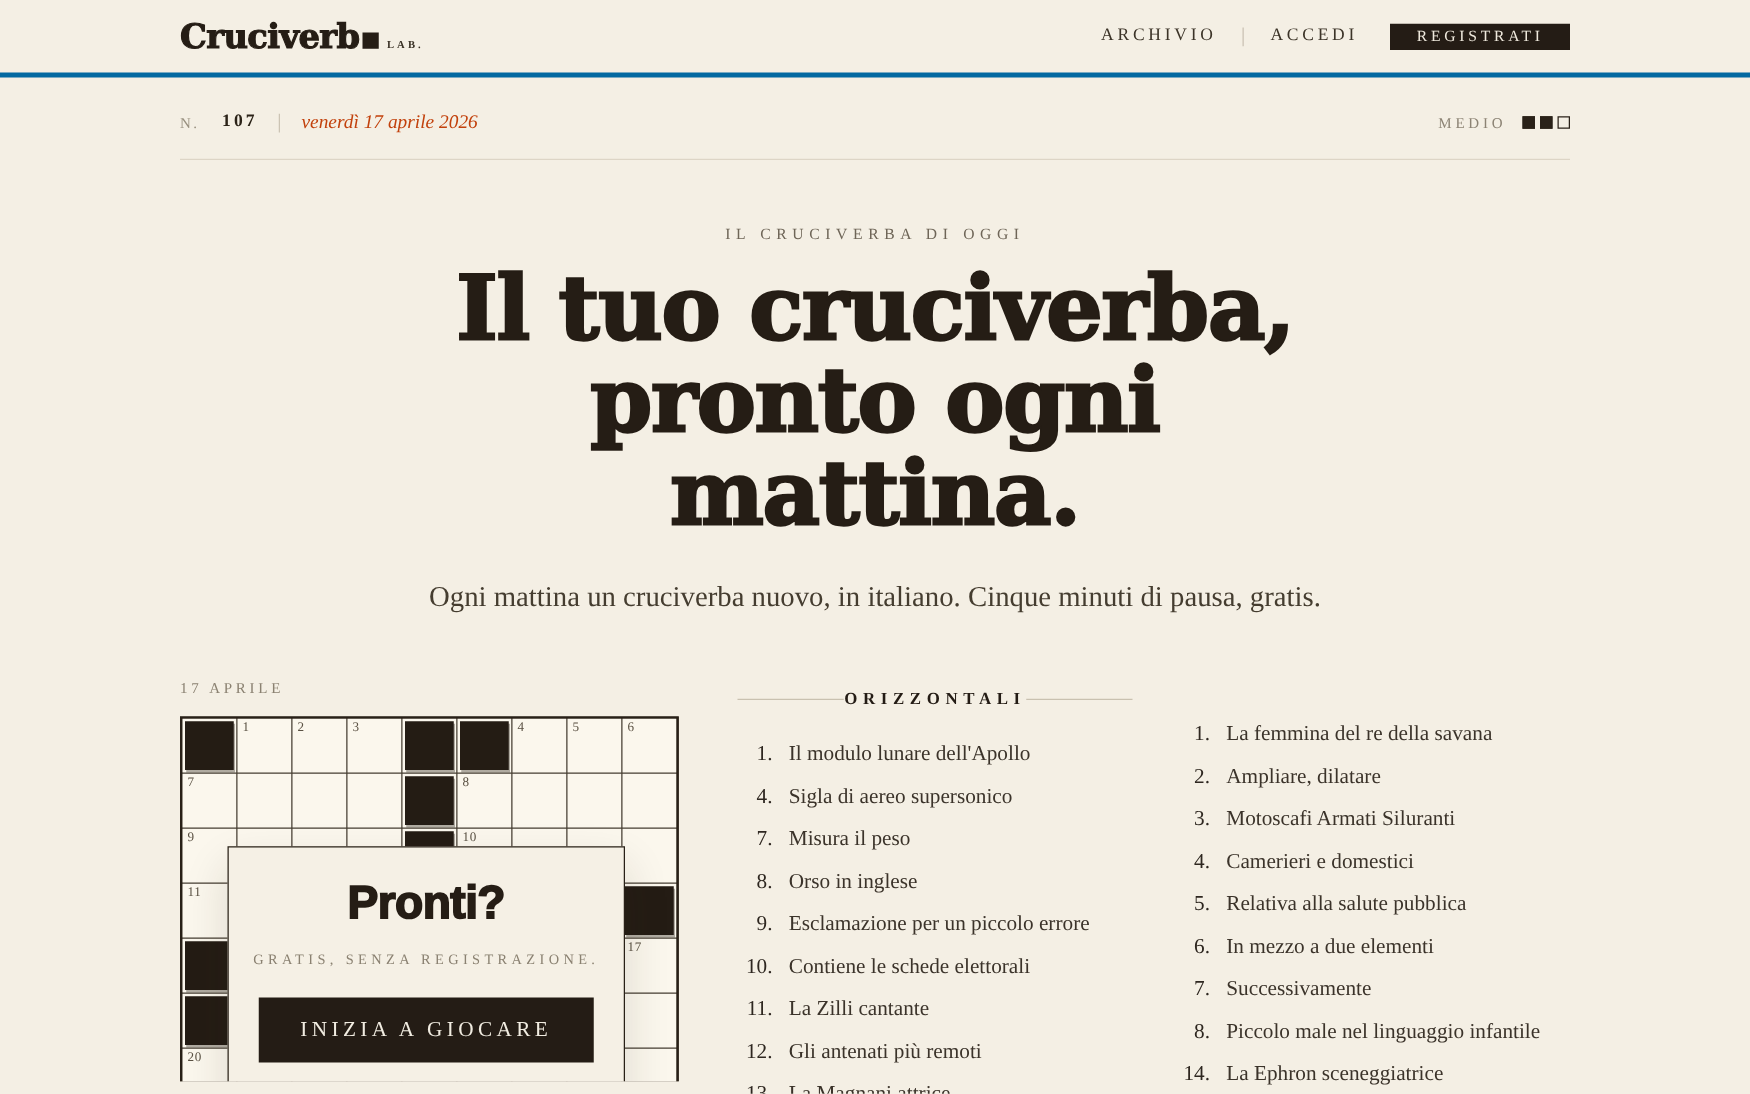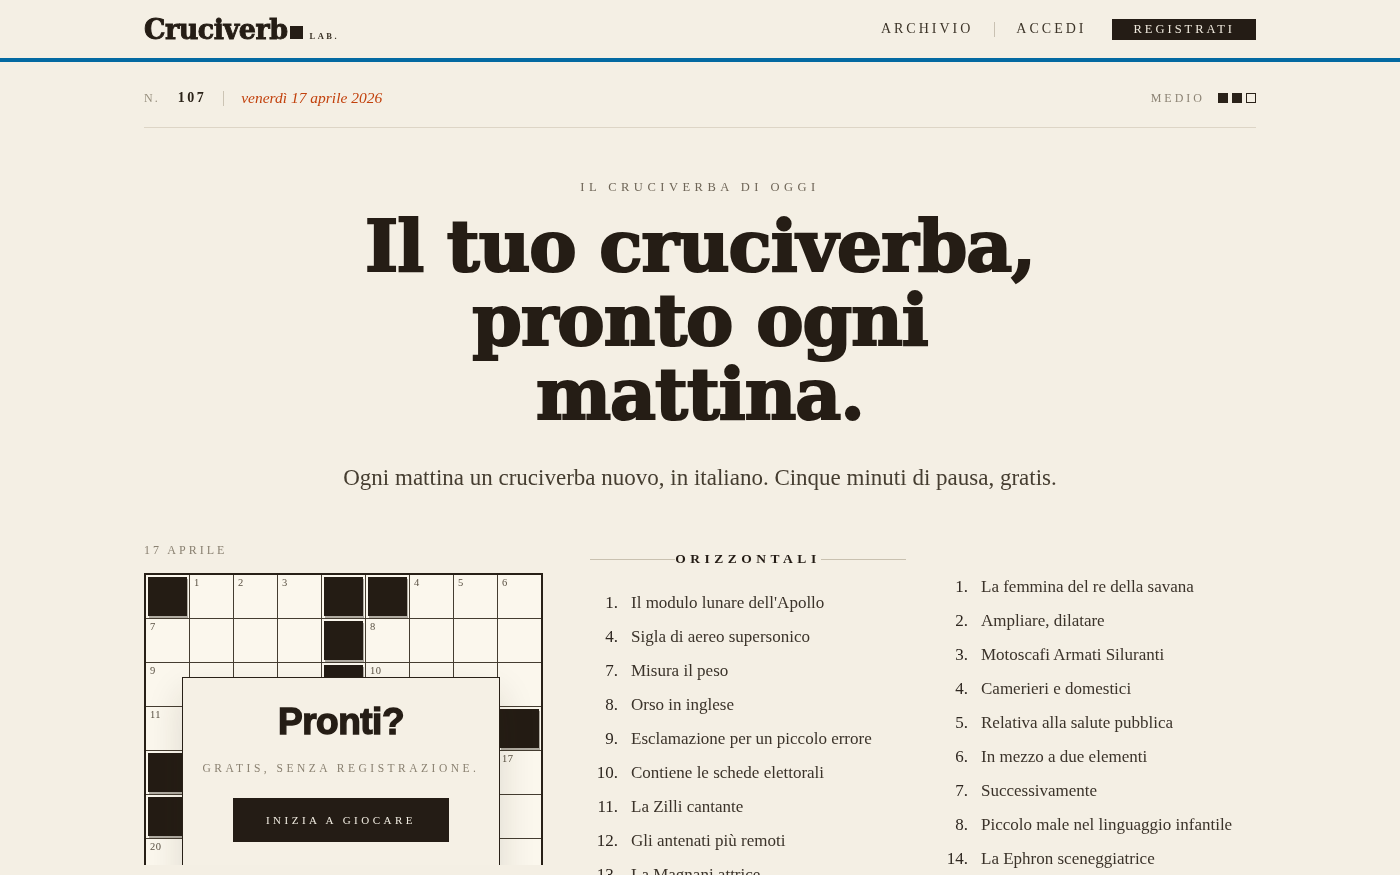--- a/index.html
+++ b/index.html
@@ -117,21 +117,21 @@
     color:#251d15;
     -webkit-text-stroke:1.4px #251d15;
     paint-order:stroke fill;
   }
   .card-tagline { margin-top:19px; font-size:11.5px; letter-spacing:3.5px; color:#8a8171; }
   .btn-play {
     margin-top:24px;
     background:#241c15; color:#f1ece1;
     border:none; cursor:pointer;
     font-family:"Liberation Serif", serif;
-    font-size:11px; letter-spacing:3.5px;
+    font-size:17px; letter-spacing:3.5px;
     padding:16px 33px;
   }
 
   
   .clue-heading { display:flex; align-items:center; }
   .clue-heading .rule { flex:1; height:1px; background:#c9c1b0; }
   .clue-heading .label {
     font-size:13.5px; font-weight:bold; letter-spacing:4.5px; color:#241c15;
     white-space:nowrap;
   }

